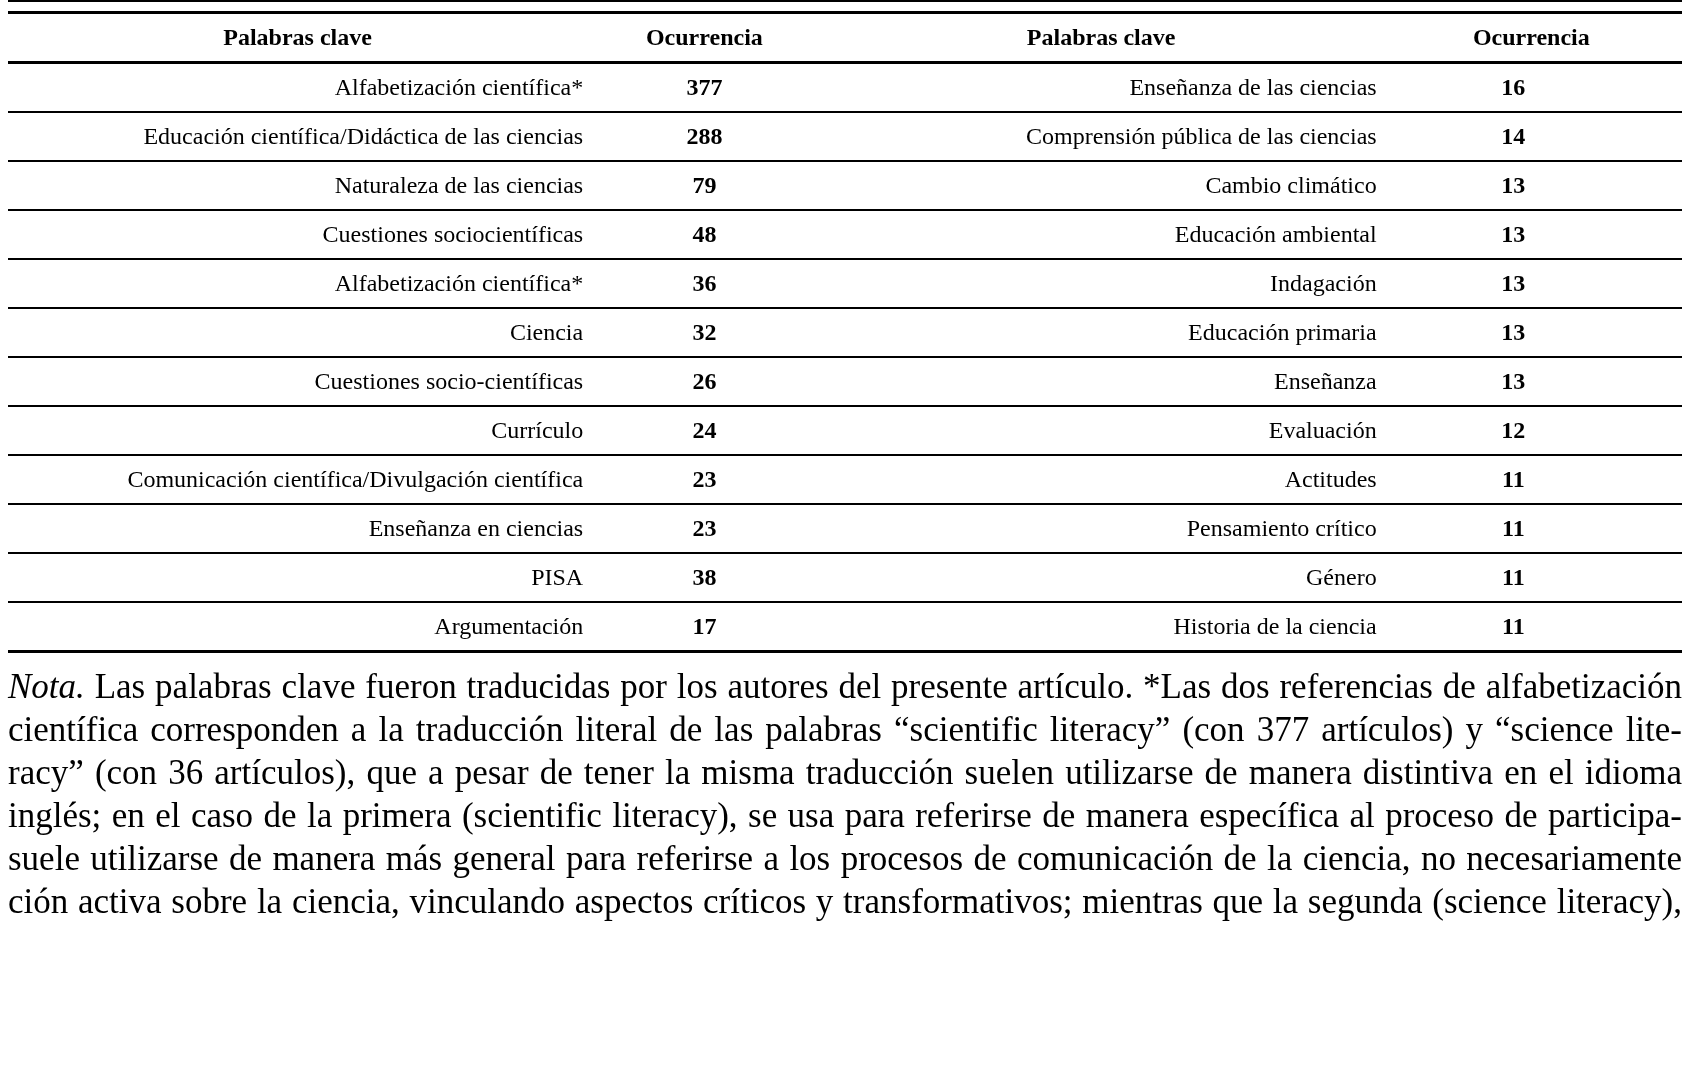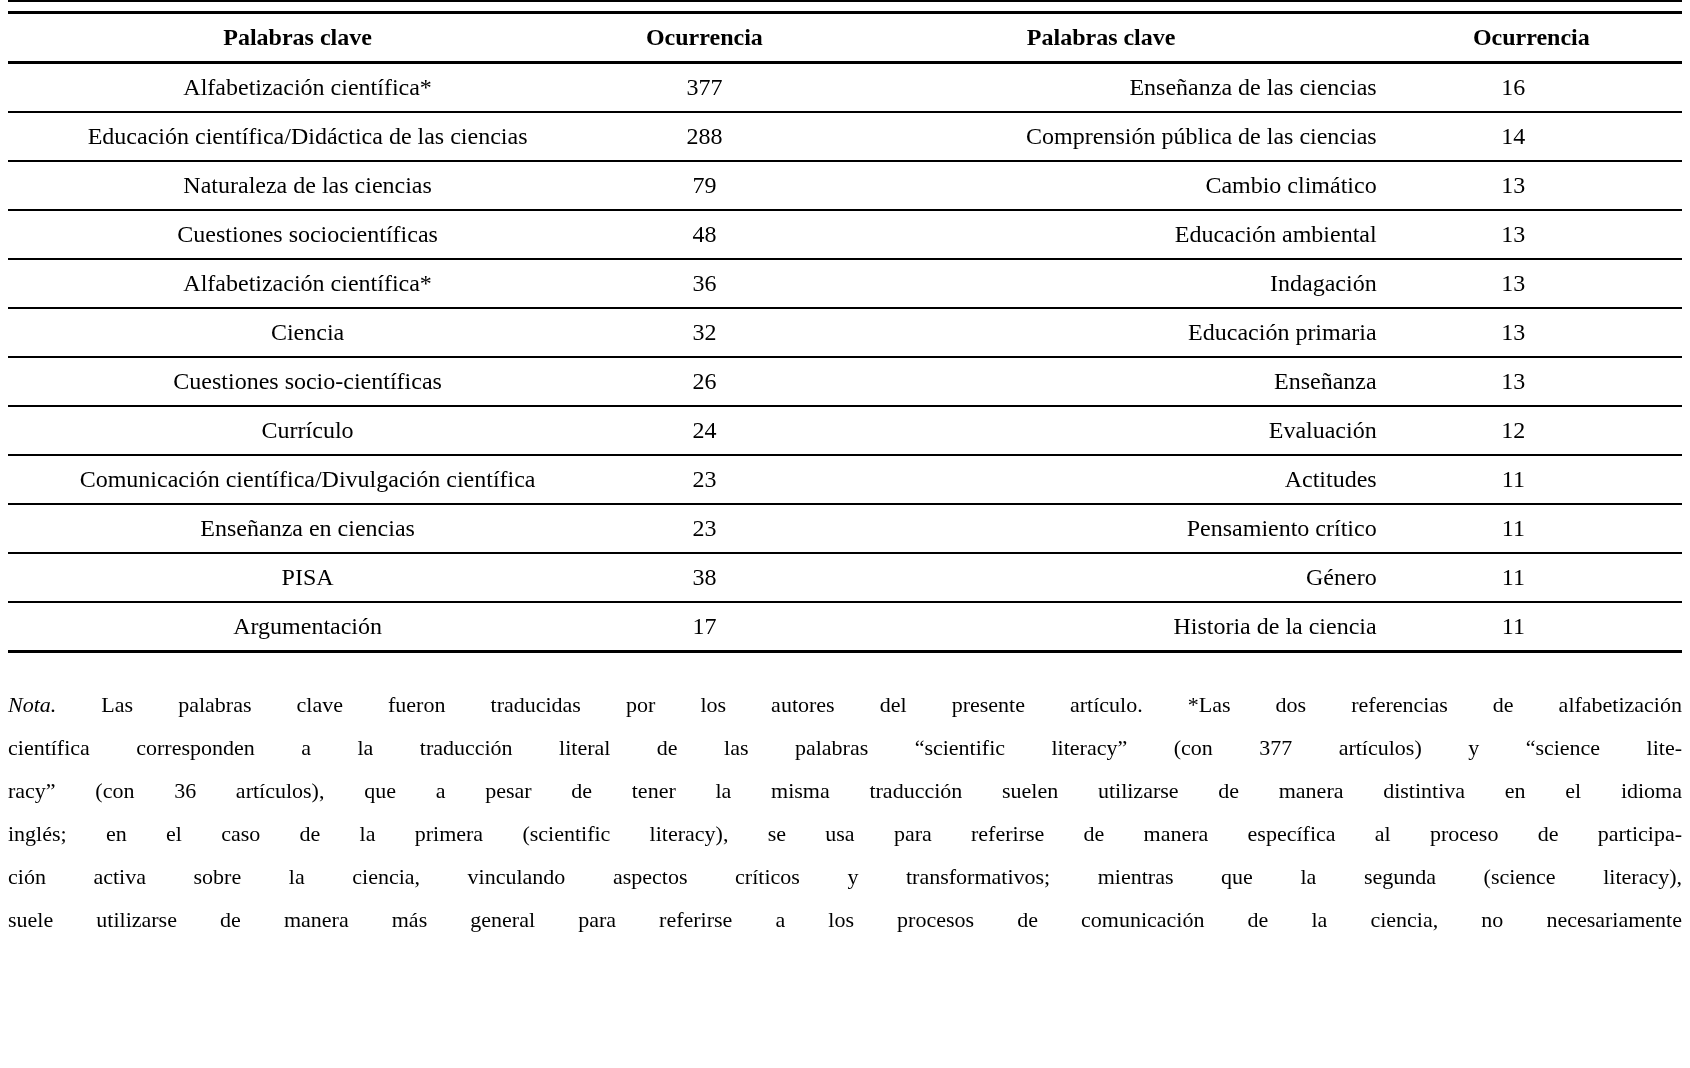--- a/index.html
+++ b/index.html
@@ -43,27 +43,27 @@
     line-height: 45px;
     padding: 1px 0;
     border-bottom: 3px solid #000;
   }
   .kw-table td {
     vertical-align: middle;
     line-height: 45px;
     padding: 1px 4px;
     border-bottom: 2px solid #000;
   }
-  .kw-table td.kw1 { text-align: center; padding-left: 24px; }
+  .kw-table td.kw1 { text-align: right; padding-left: 24px; }
   .kw-table td.kw2 { text-align: right; padding-left: 28px; }
-  .kw-table td.oc  { text-align: center; }
+  .kw-table td.oc  { text-align: center; font-weight: bold; }
   .kw-table td.oc2 { text-align: center; padding-right: 40px; }
   .note {
-    margin-top: 30px;
-    font-size: 22px;
+    margin-top: 12px;
+    font-size: 35px;
     line-height: 43px;
   }
   .note-line {
     text-align: justify;
   }
   .note-line.just {
     text-align-last: justify;
     -moz-text-align-last: justify;
   }
   .italic { font-style: italic; }
@@ -175,17 +175,17 @@
       <td class="oc oc2">11</td>
     </tr>
   </tbody>
   </table>
 
   <div class="note">
     <div class="note-line just"><span class="italic">Nota.</span><span> Las palabras clave fueron traducidas por los autores del presente artículo. *Las dos referencias de alfabetización</span></div>
     <div class="note-line just">científica corresponden a la traducción literal de las palabras “scientific literacy” (con 377 artículos) y “science lite-</div>
     <div class="note-line just">racy” (con 36 artículos), que a pesar de tener la misma traducción suelen utilizarse de manera distintiva en el idioma</div>
     <div class="note-line just">inglés; en el caso de la primera (scientific literacy), se usa para referirse de manera específica al proceso de participa-</div>
+    <div class="note-line just">suele utilizarse de manera más general para referirse a los procesos de comunicación de la ciencia, no necesariamente</div>
     <div class="note-line just">ción activa sobre la ciencia, vinculando aspectos críticos y transformativos; mientras que la segunda (science literacy),</div>
-    <div class="note-line just">suele utilizarse de manera más general para referirse a los procesos de comunicación de la ciencia, no necesariamente</div>
   </div>
 
 </div>
 
 </body></html>

